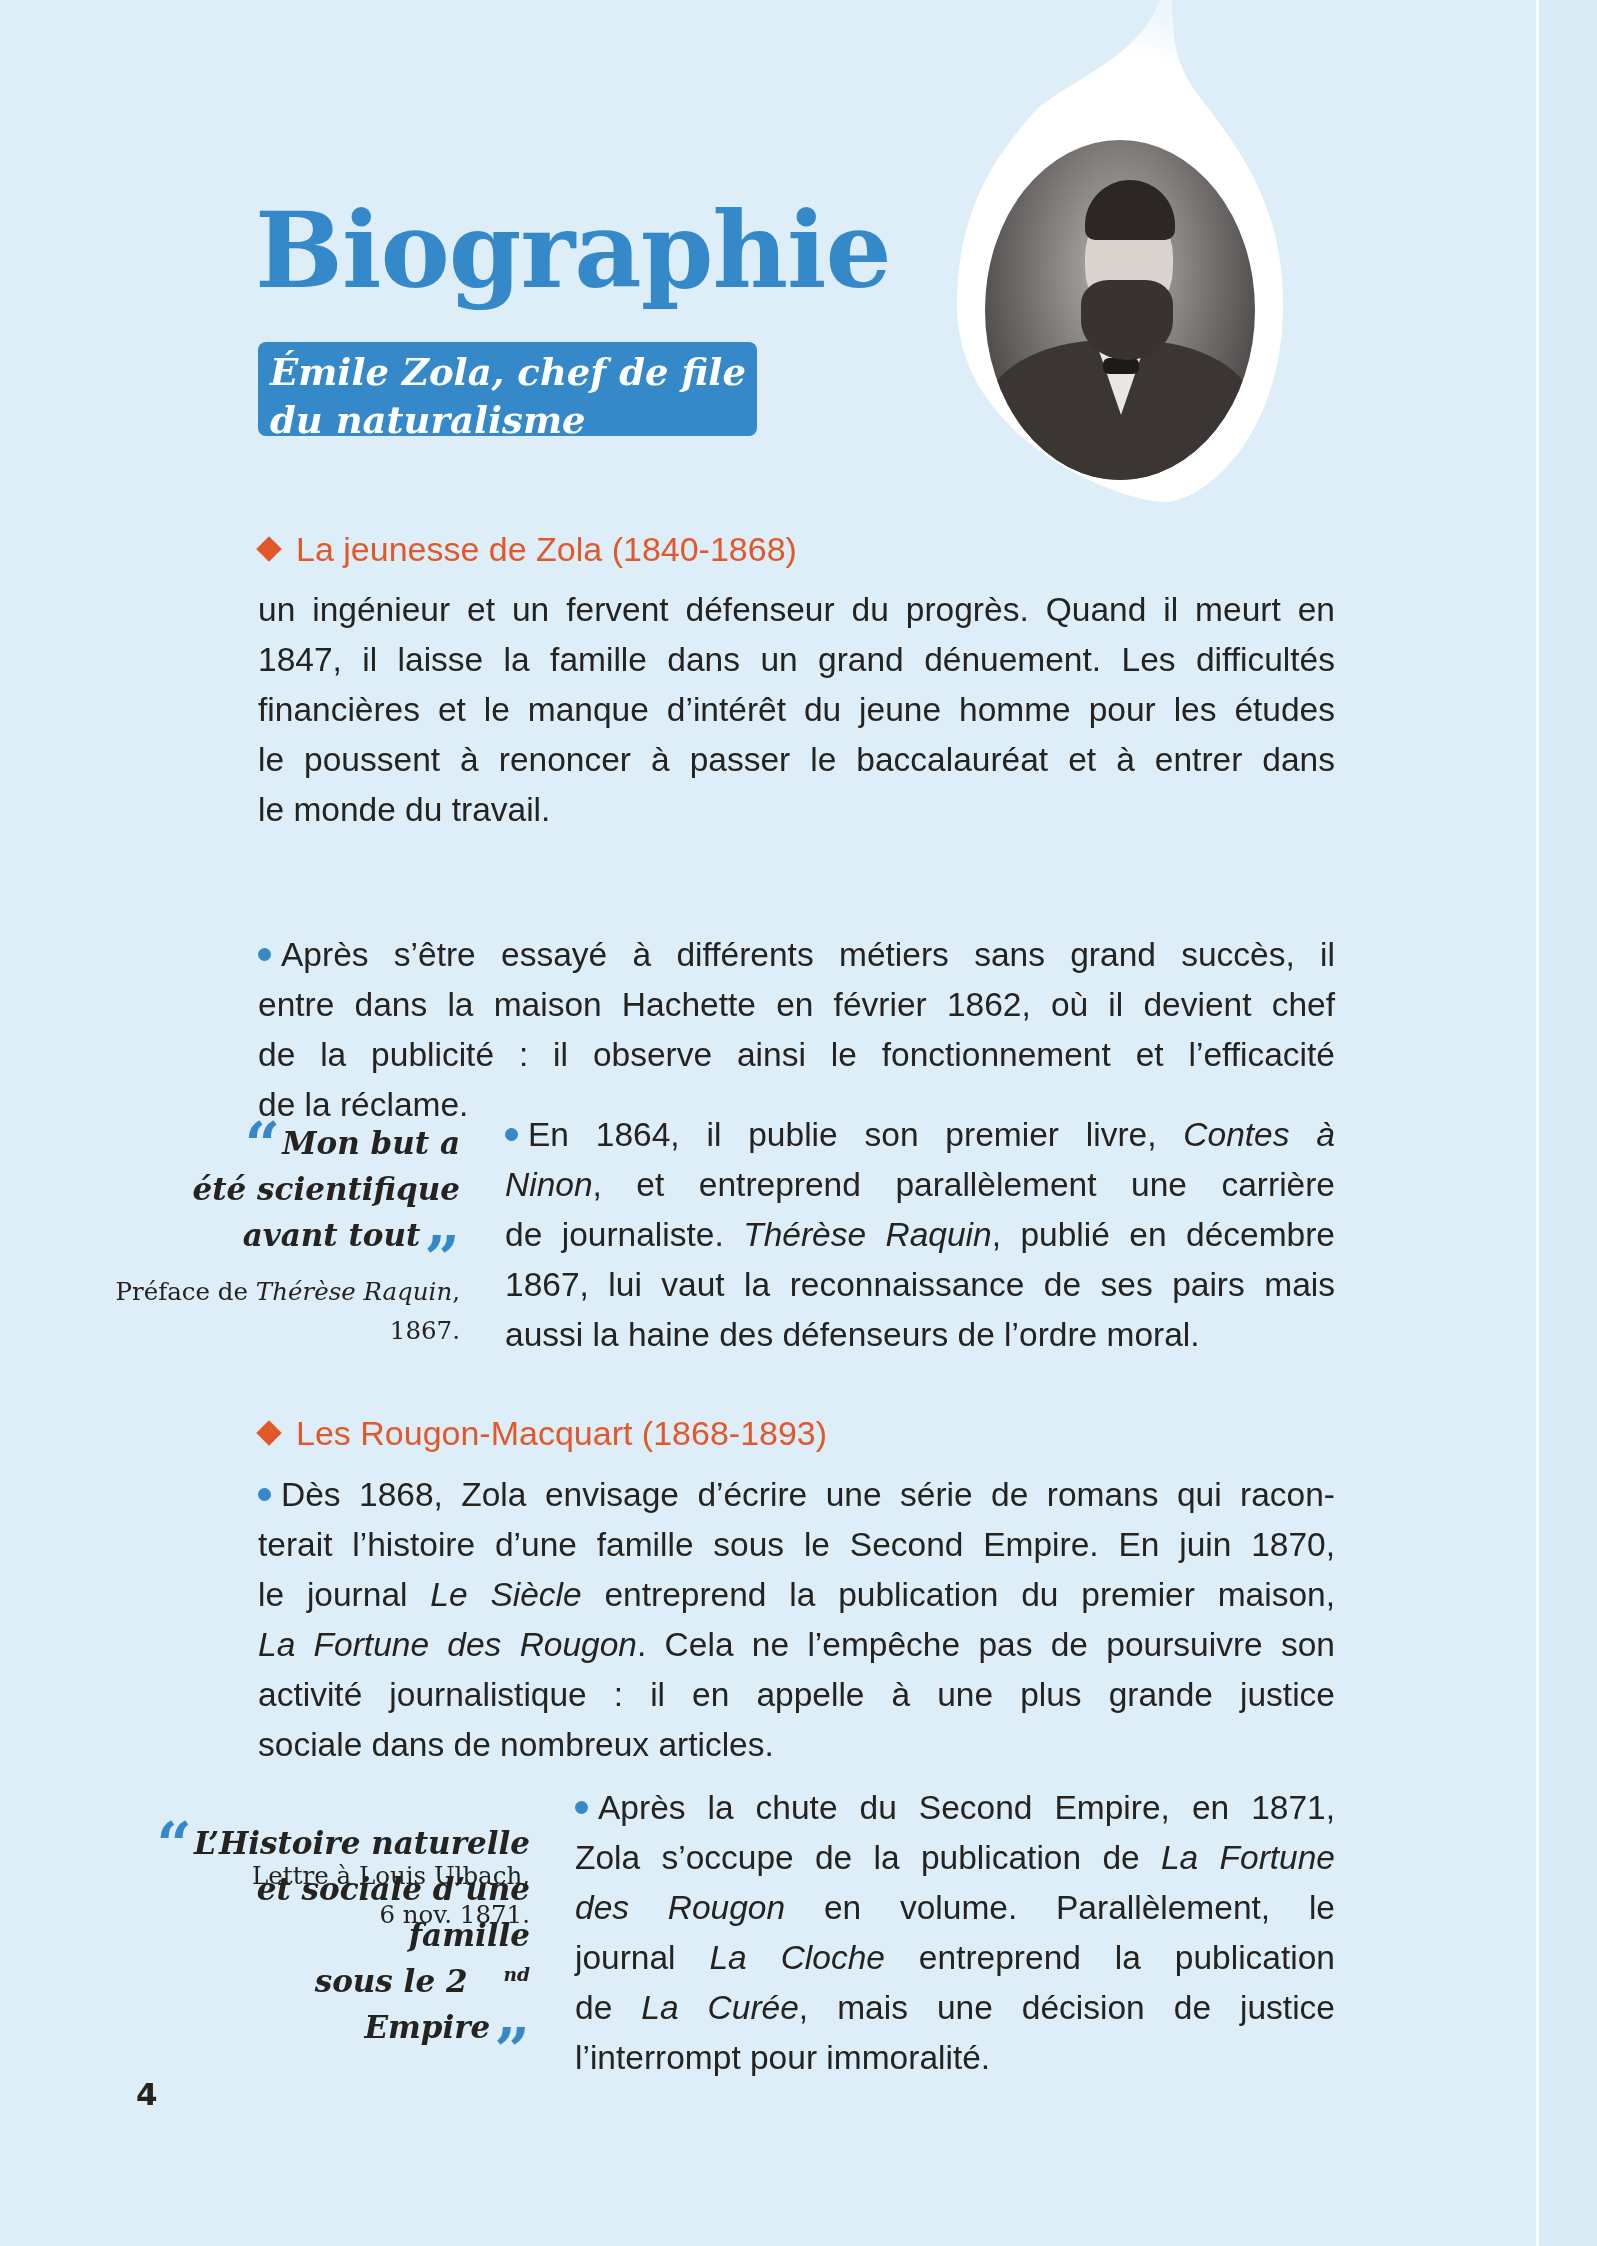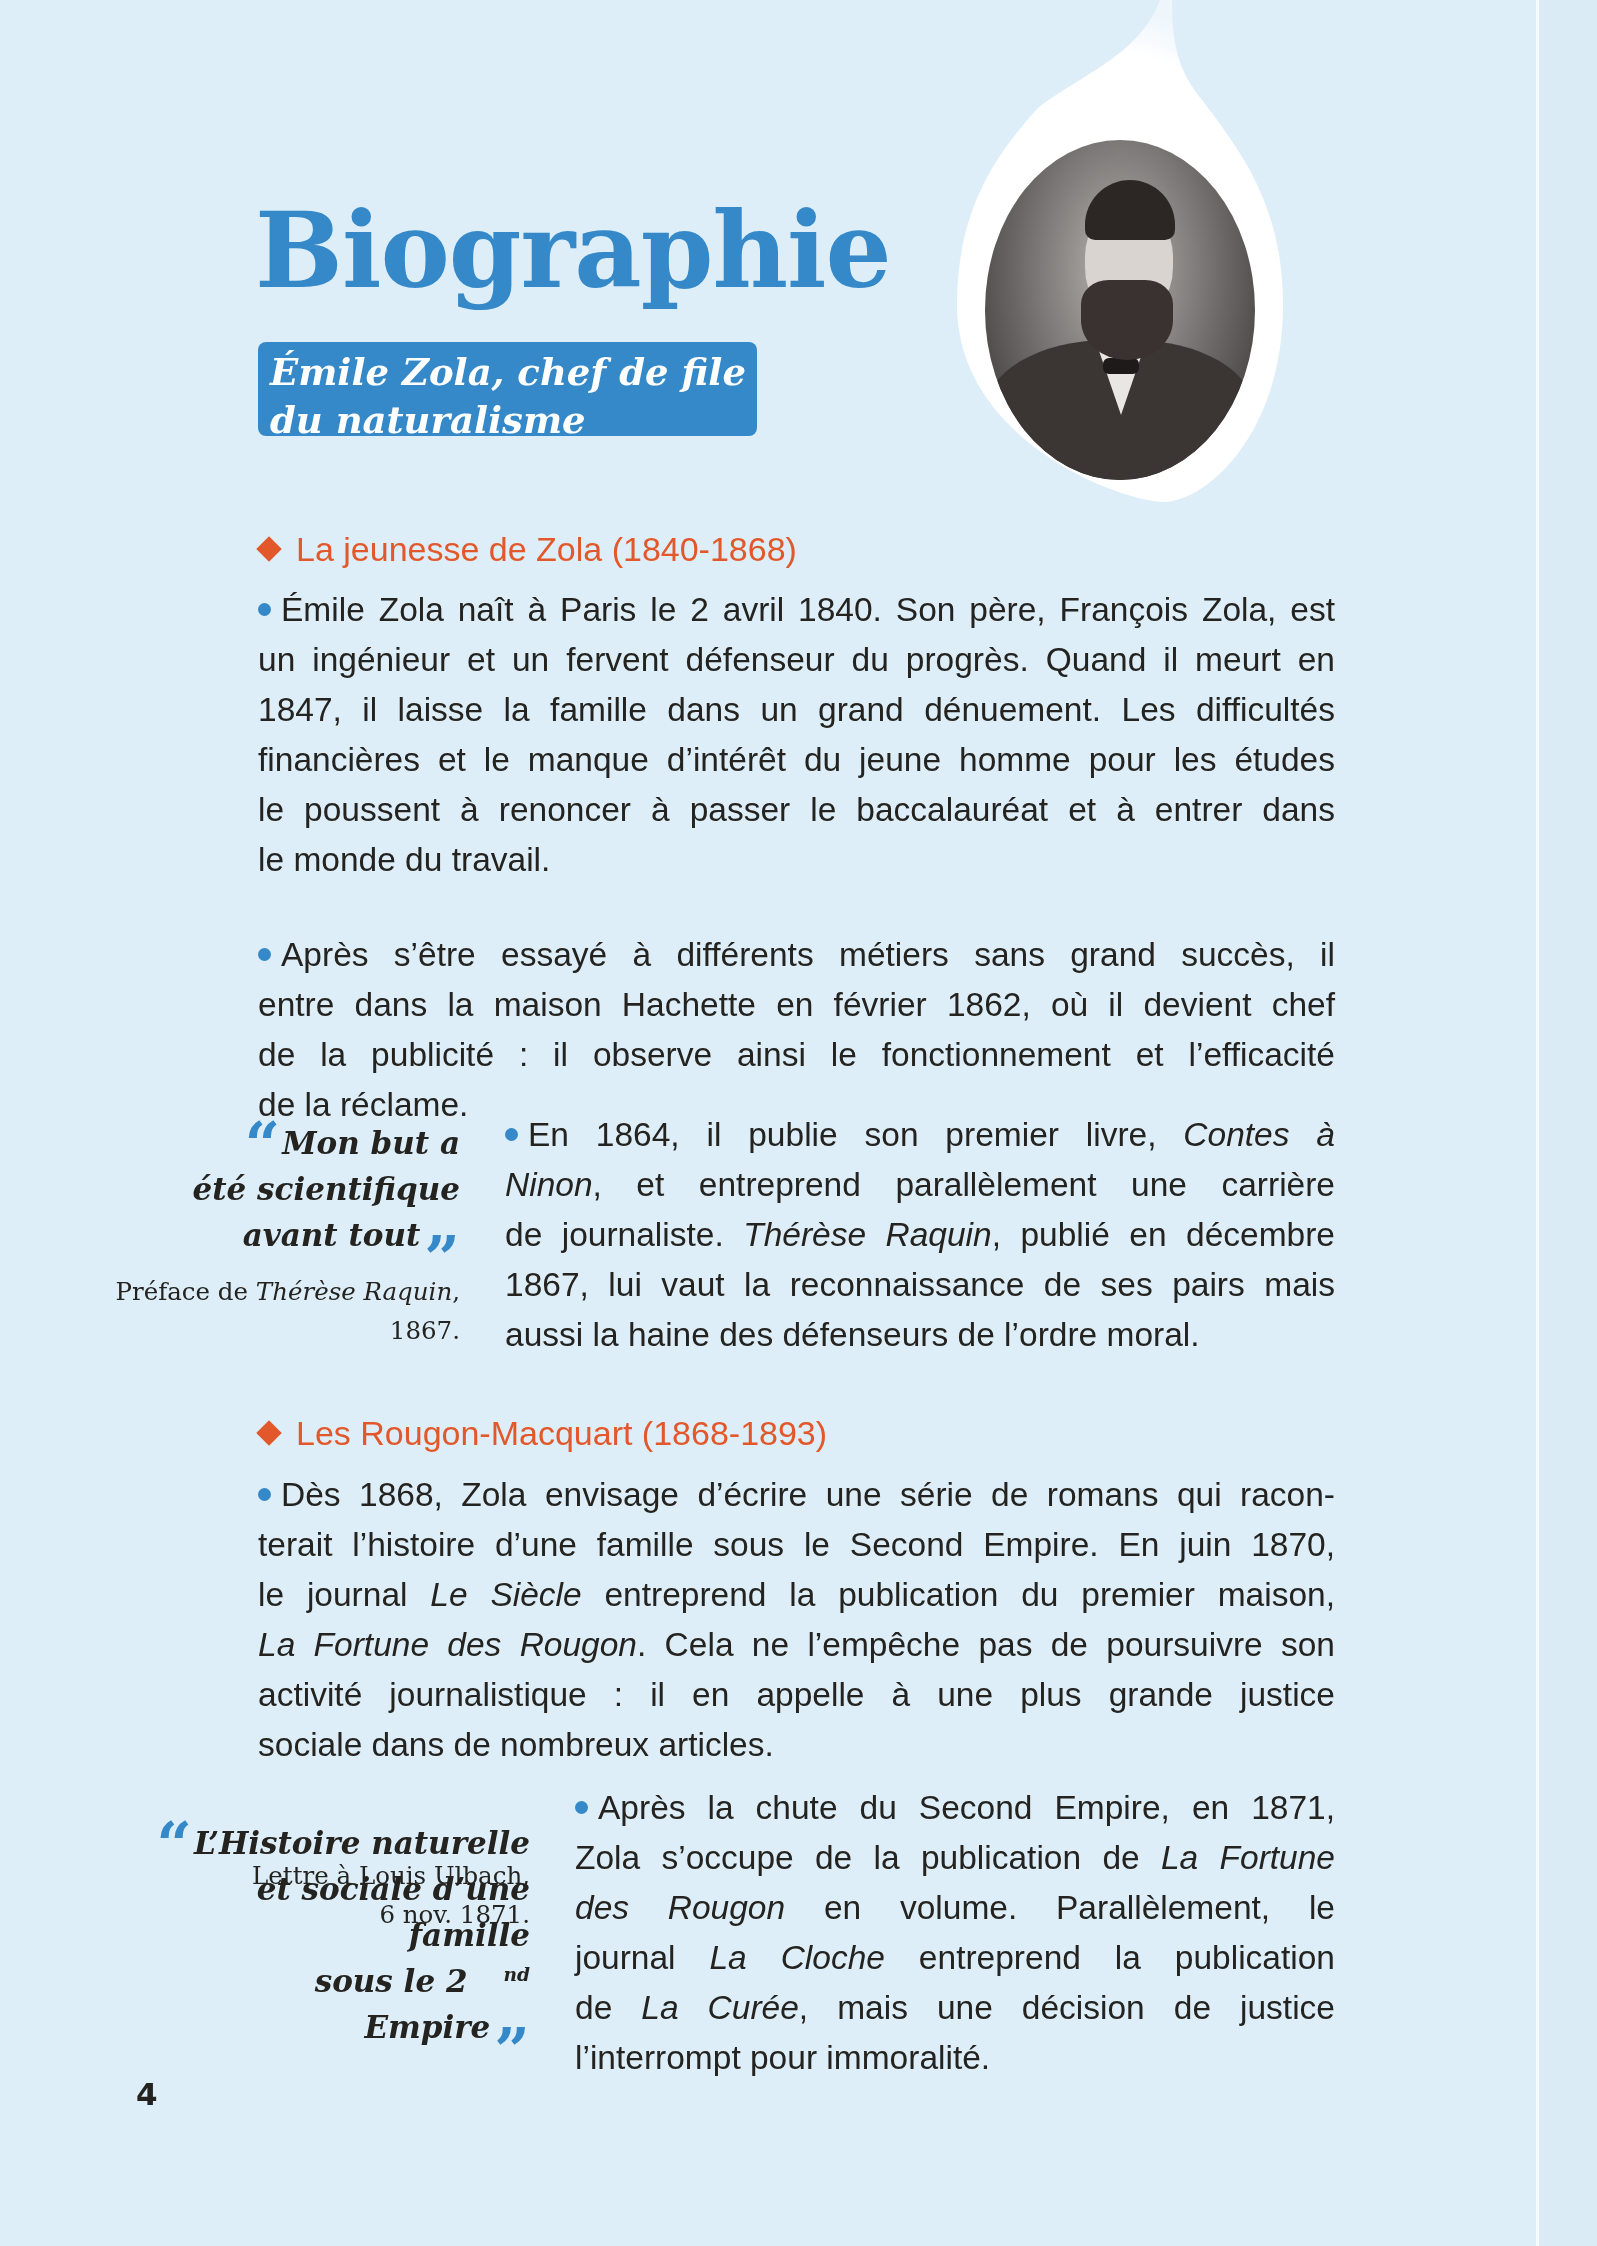--- a/index.html
+++ b/index.html
@@ -126,21 +126,20 @@
 <div class="abs subtitle-box">
   <span class="subtitle-line">Émile Zola, chef de file</span>
   <span class="subtitle-line">du naturalisme</span>
 </div>
 
 <h2 class="abs h2" style="top:524px;">
   <span class="diamond"></span><span>La jeunesse de Zola (1840-1868)</span>
 </h2>
 
 <div class="abs para p1">
-  <span class="line"><span class="bullet"></span><span>Émile Zola naît à Paris le 2 avril 1840. Son père, François Zola, est</span></span>
   <span class="line">un ingénieur et un fervent défenseur du progrès. Quand il meurt en</span>
   <span class="line">1847, il laisse la famille dans un grand dénuement. Les difficultés</span>
   <span class="line">financières et le manque d’intérêt du jeune homme pour les études</span>
   <span class="line">le poussent à renoncer à passer le baccalauréat et à entrer dans</span>
   <span class="line last">le monde du travail.</span>
 </div>
 
 <div class="abs para p2">
   <span class="line"><span class="bullet"></span><span>Après s’être essayé à différents métiers sans grand succès, il</span></span>
   <span class="line">entre dans la maison Hachette en février 1862, où il devient chef</span>

